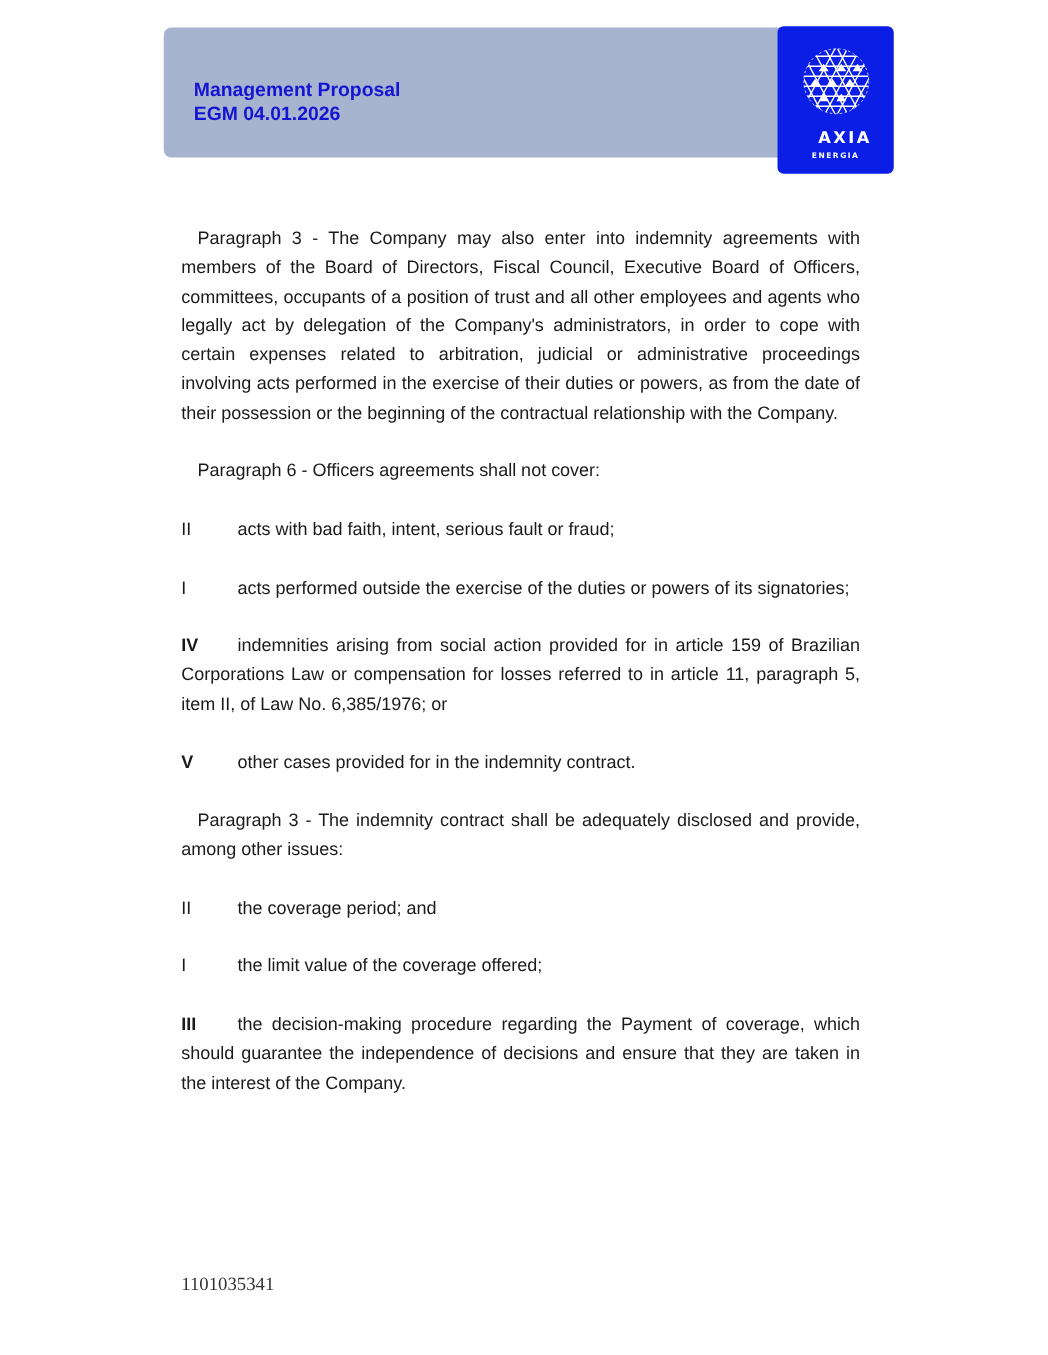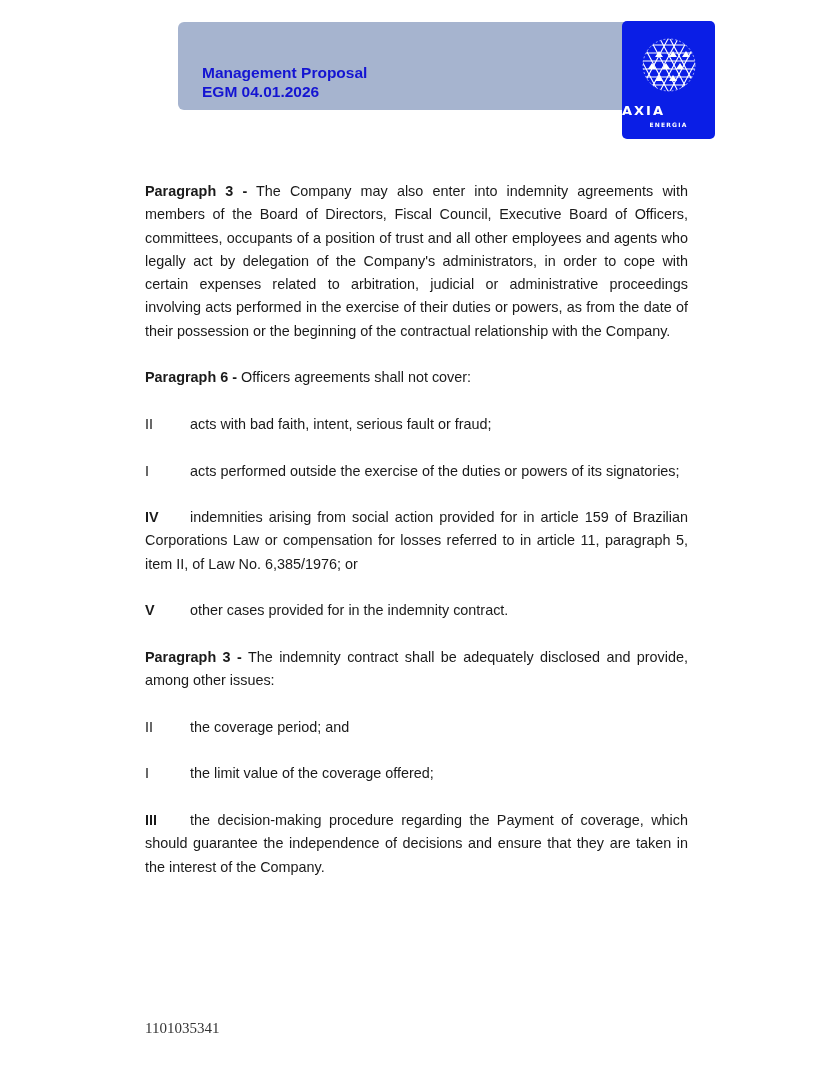--- a/index.html
+++ b/index.html
@@ -1,52 +1,52 @@
 <!DOCTYPE html>
 <html><head>
   <meta charset="utf-8">
   <style>
     html, body { margin: 0; padding: 0; background: #ffffff; }
     body { width: 838px; height: 1084px; position: relative; overflow: hidden; }
     .page { position: absolute; left: 0; top: 0; width: 838px; height: 1084px; background: #ffffff; }
 
     .header-box {
-      position: absolute; left: 131px; top: 22px; width: 495px; height: 88px;
-      background: #a6b4cf; border-radius: 6px 0 0 6px; margin-left: 47px;
+      position: absolute; left: 131px; top: 22px; width: 495px; height: 104px;
+      background: #a6b4cf; border-radius: 6px 0 0 6px;
     }
     .header-title {
       position: absolute; left: 24px; top: 41px;
       font-family: "Liberation Sans", sans-serif; font-weight: bold;
       font-size: 15.5px; line-height: 19px; color: #1414d2;
     }
     .header-title div { white-space: nowrap; }
 
     .logo-box {
       position: absolute; left: 622px; top: 21px; width: 93px; height: 118px;
       background: #0a1ee6; border-radius: 5px;
     }
     .logo-globe { position: absolute; left: 17px; top: 16px; width: 58px; height: 58px; }
     .logo-name {
-      position: absolute; left: 0; width: 108px; top: 82px; text-align: left;
+      position: absolute; left: 0; width: 108px; top: 82px; text-align: center;
       font-family: "DejaVu Sans", sans-serif; font-weight: bold; color: #ffffff;
       font-size: 13px; letter-spacing: 2px;
     }
     .logo-sub {
       position: absolute; left: 0; width: 93px; top: 100px; text-align: center;
       font-family: "DejaVu Sans", sans-serif; font-weight: bold; color: #ffffff;
       font-size: 6px; letter-spacing: 1.2px;
     }
 
     .content {
       position: absolute; left: 145px; top: 180px; width: 543px;
       font-family: "Liberation Sans", sans-serif; font-size: 14.4px; line-height: 23.3px;
       color: #1a1a1a;
     }
     .para { margin: 0 0 23.3px 0; text-align: justify; }
-    .para b { font-weight: bold; }
+    .para b { font-weight: normal; margin-left: 13px; }
     .item { margin: 0 0 23.3px 0; text-align: justify; }
     .num { display: inline-block; width: 45px; }
     .num.bold { font-weight: bold; }
 
     .footer-id {
       position: absolute; left: 145px; top: 1020px;
       font-family: "Liberation Serif", serif; font-size: 15px; color: #333333;
     }
   </style>
 </head>

